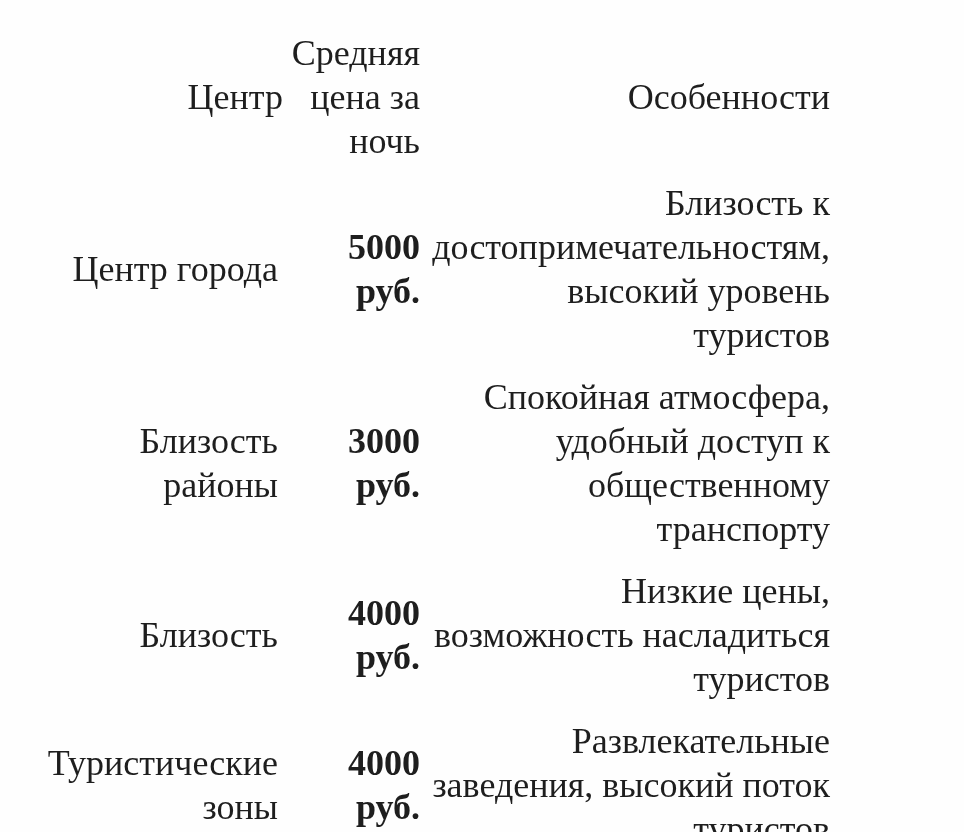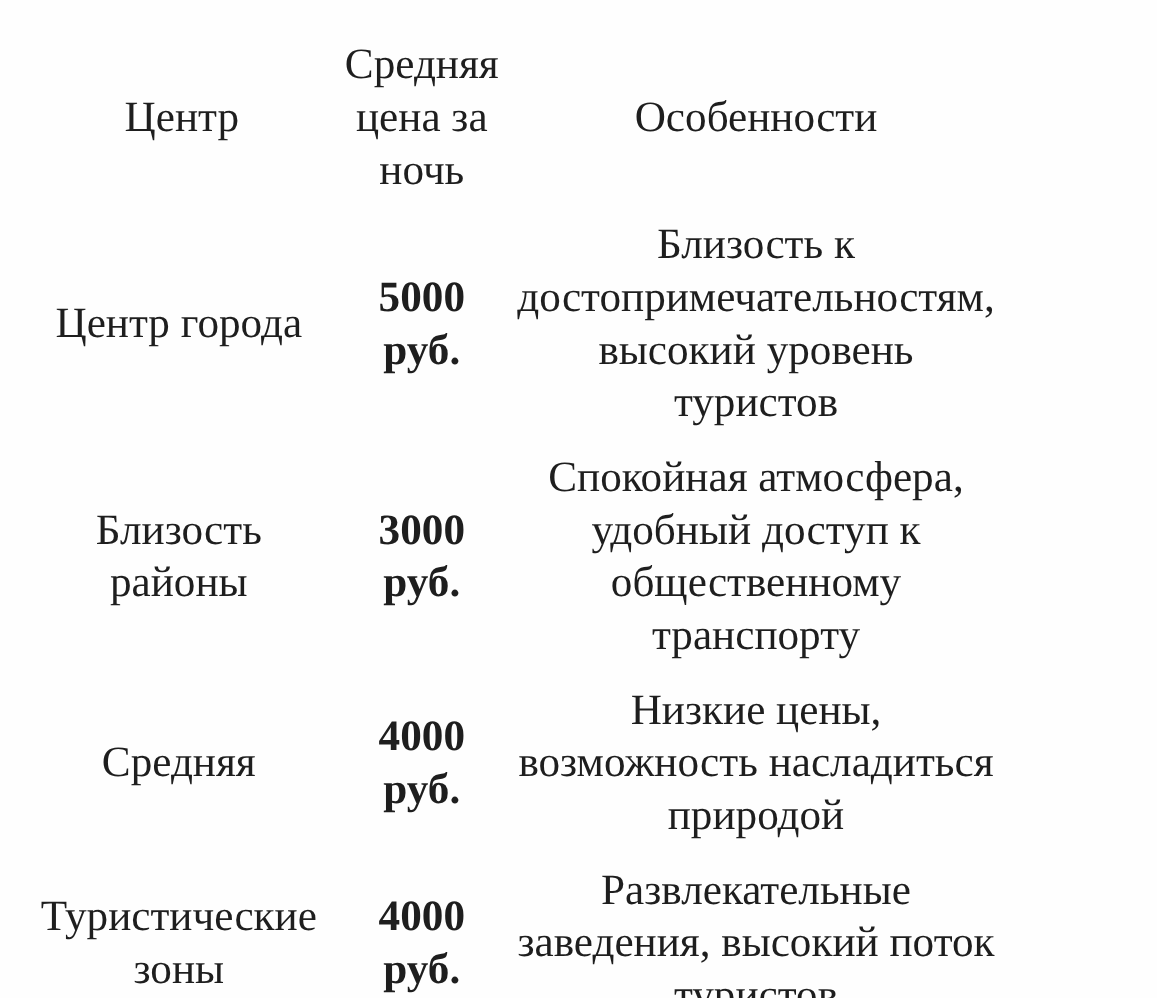--- a/index.html
+++ b/index.html
@@ -17,21 +17,21 @@
     border-collapse: collapse;
     table-layout: fixed;
     margin: 22px 0 0 20px;
     width: 810px;
   }
   .doc-table col.c-district { width: 263px; }
   .doc-table col.c-price    { width: 147px; }
   .doc-table col.c-features { width: 400px; }
   .doc-table th, .doc-table td {
     vertical-align: middle;
-    text-align: center;
+    text-align: right;
     font-weight: normal;
     padding: 9px 0;
   }
   .doc-table th.h-price,
   .doc-table td.price { padding-right: 10px; }
   .doc-table td.district { padding-right: 5px; margin-left: 28px; }
   .doc-table td.price { font-weight: bold; }
 </style>
 </head>
 <body>
@@ -54,23 +54,23 @@
       <td class="district">Центр города</td>
       <td class="price">5000 руб.</td>
       <td class="features">Близость к достопримечательностям, высокий уровень туристов</td>
     </tr>
     <tr>
       <td class="district">Близость районы</td>
       <td class="price">3000 руб.</td>
       <td class="features">Спокойная атмосфера, удобный доступ к общественному транспорту</td>
     </tr>
     <tr>
-      <td class="district">Средняя</td>
+      <td class="district">Близость</td>
       <td class="price">4000 руб.</td>
-      <td class="features">Низкие цены, возможность насладиться природой</td>
+      <td class="features">Низкие цены, возможность насладиться туристов</td>
     </tr>
     <tr>
       <td class="district">Туристические зоны</td>
       <td class="price">4000 руб.</td>
       <td class="features">Развлекательные заведения, высокий поток туристов</td>
     </tr>
   </tbody>
 </table>
 
 </body></html>

